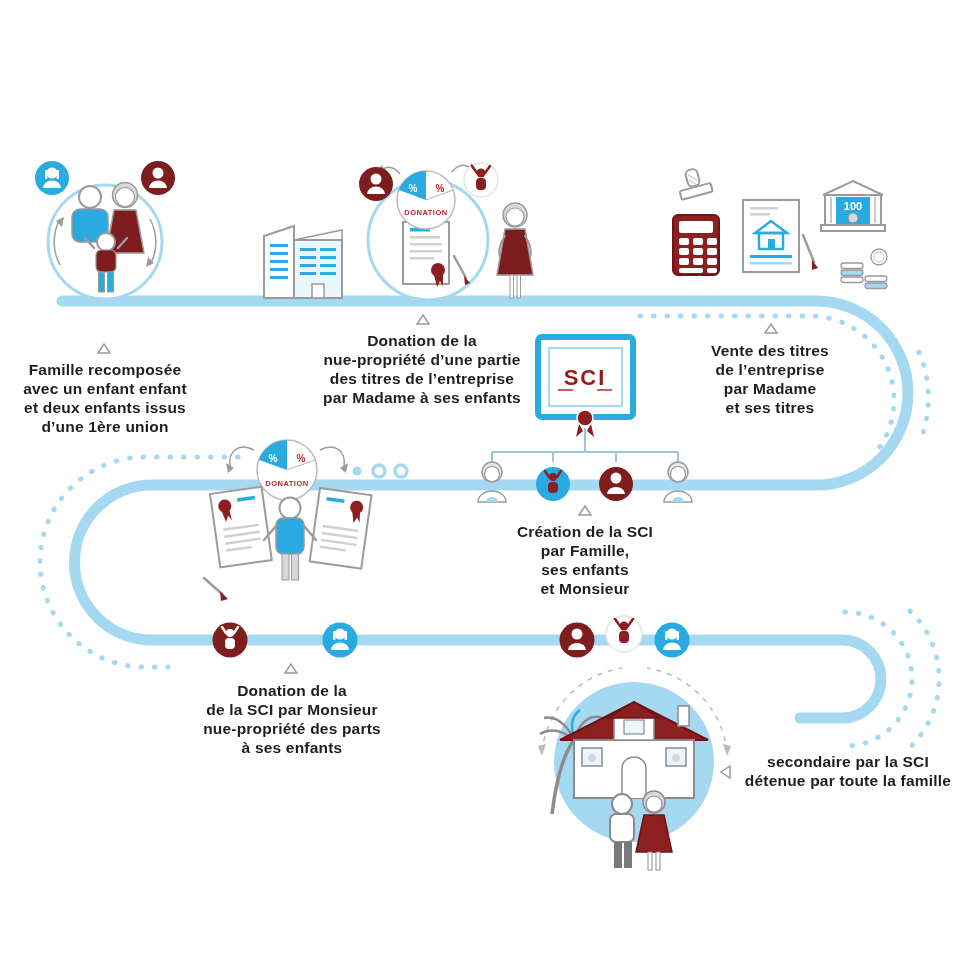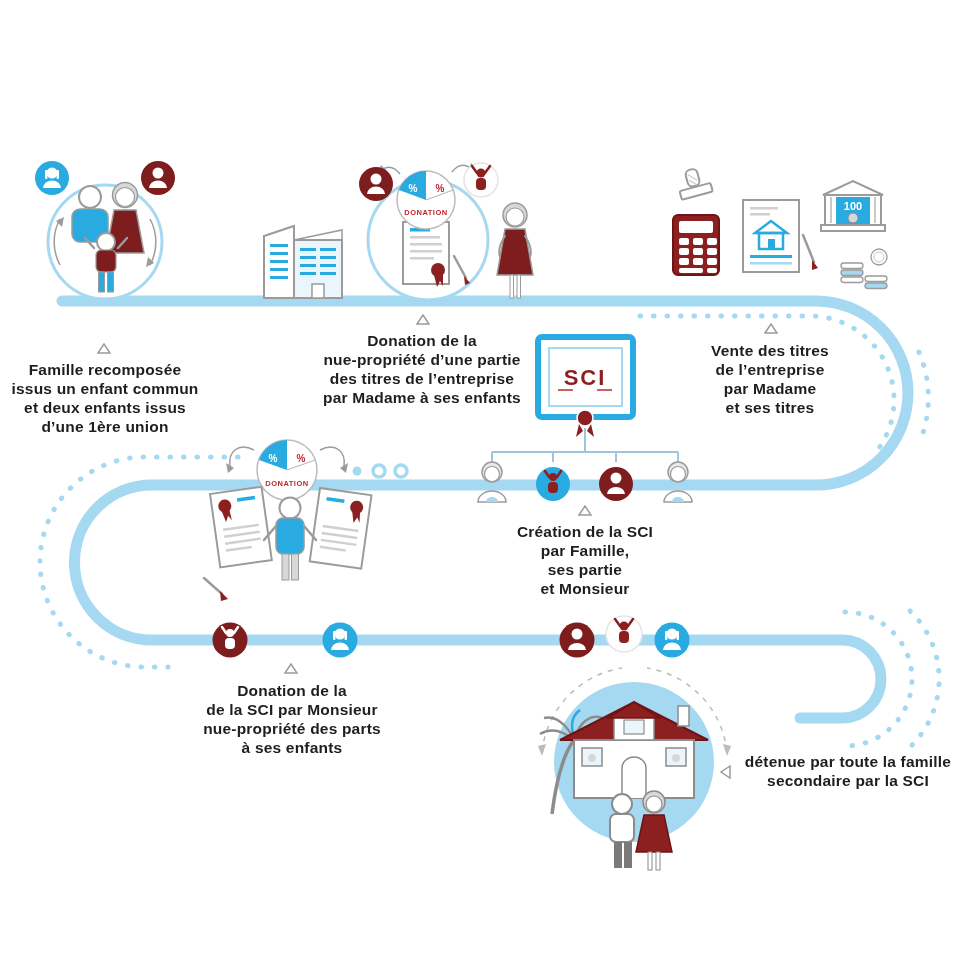--- a/index.html
+++ b/index.html
@@ -379,21 +379,21 @@
     </svg>
   <svg class="abs" style="left:284px;top:663px" width="14" height="11" viewBox="0 0 14 11">
       <polygon points="1,10 7,1 13,10" fill="#fff" stroke="#9B9B9B" stroke-width="1.5"></polygon>
     </svg>
   <svg class="abs" style="left:720px;top:765px" width="11" height="14" viewBox="0 0 11 14">
       <polygon points="10,1 1,7 10,13" fill="#fff" stroke="#9B9B9B" stroke-width="1.5"></polygon>
     </svg>
 
   <div class="label" style="left:5px;top:360px;width:200px">
     <div>Famille recomposée</div>
-    <div>issus un enfant commun</div>
+    <div>avec un enfant enfant</div>
     <div>et deux enfants issus</div>
     <div>d’une 1ère union</div>
   </div>
 
   <div class="label" style="left:317px;top:331px;width:210px">
     <div>Donation de la</div>
     <div>nue-propriété d’une partie</div>
     <div>des titres de l’entreprise</div>
     <div>par Madame à ses enfants</div>
   </div>
@@ -401,29 +401,29 @@
   <div class="label" style="left:685px;top:341px;width:170px">
     <div>Vente des titres</div>
     <div>de l’entreprise</div>
     <div>par Madame</div>
     <div>et ses titres</div>
   </div>
 
   <div class="label" style="left:500px;top:522px;width:170px">
     <div>Création de la SCI</div>
     <div>par Famille,</div>
-    <div>ses partie</div>
+    <div>ses enfants</div>
     <div>et Monsieur</div>
   </div>
 
   <div class="label" style="left:187px;top:681px;width:210px">
     <div>Donation de la</div>
     <div>de la SCI par Monsieur</div>
     <div>nue-propriété des parts</div>
     <div>à ses enfants</div>
   </div>
 
   <div class="label" style="left:738px;top:752px;width:220px">
+    <div>secondaire par la SCI</div>
     <div>détenue par toute la famille</div>
-    <div>secondaire par la SCI</div>
   </div>
 
 </div>
 
 </body></html>

